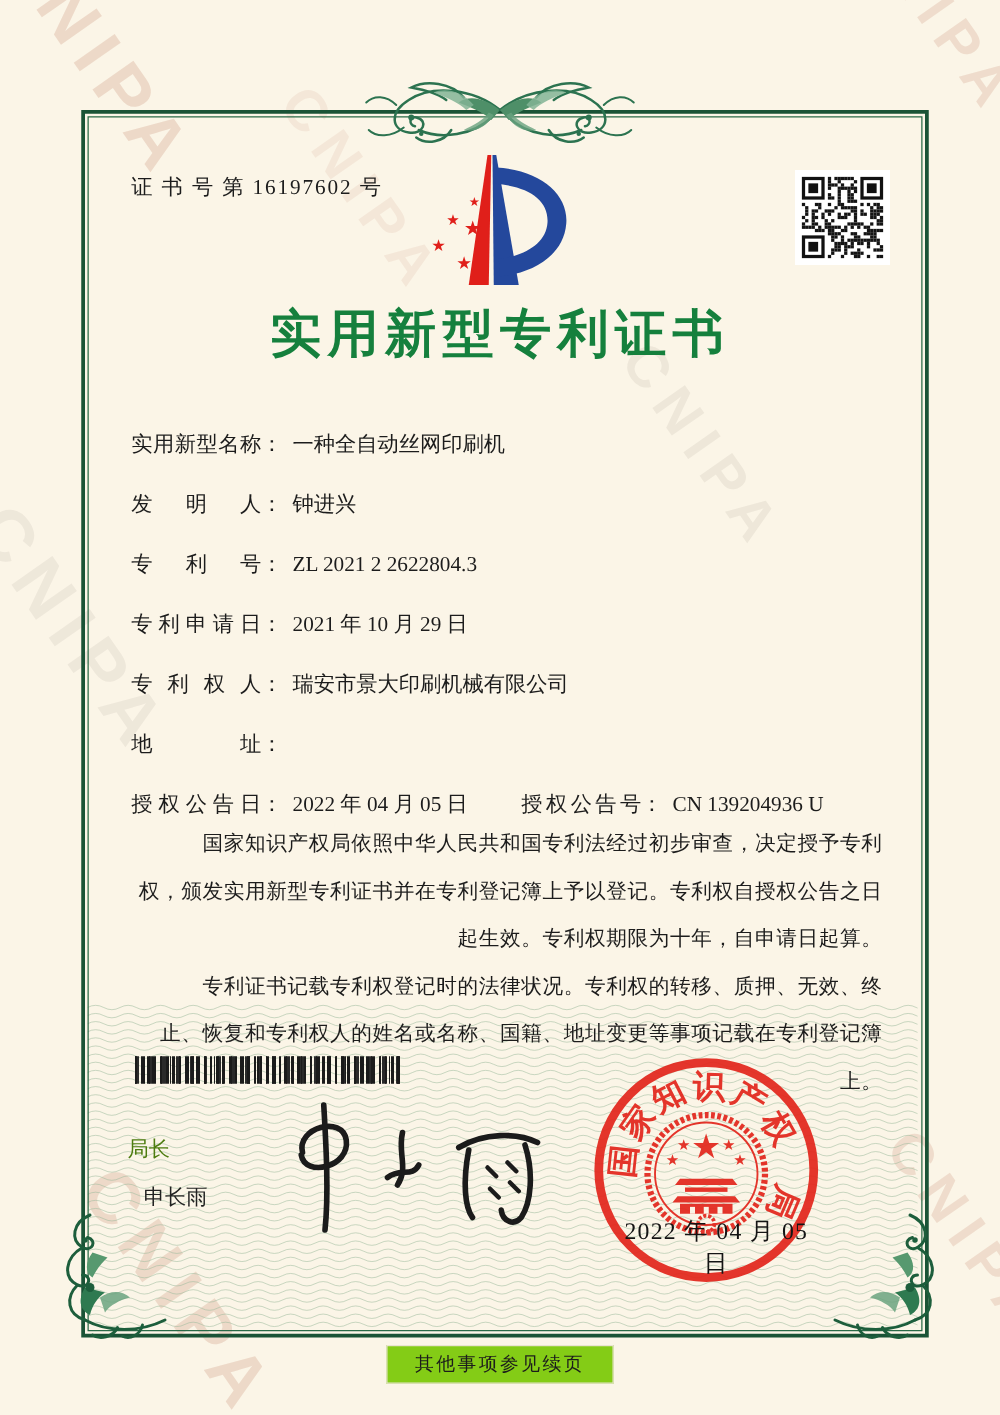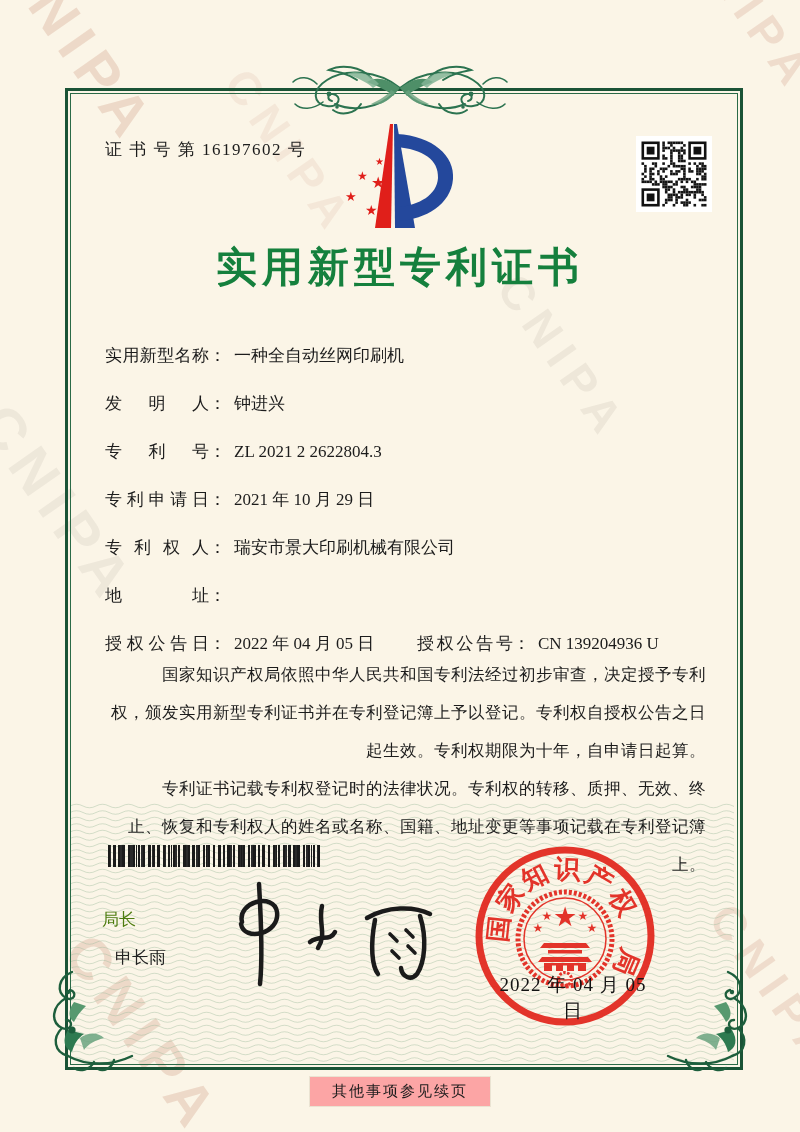--- a/index.html
+++ b/index.html
@@ -51,21 +51,21 @@
   .sig-name{position:absolute;left:115px;top:946px;font-size:17px;
             font-family:"Liberation Sans","DejaVu Sans",sans-serif;color:#222;}
   .sig-script{position:absolute;left:222px;top:878px;}
   
   .seal{position:absolute;left:468px;top:840px;}
   .seal-date{position:absolute;left:488px;top:972px;width:170px;text-align:center;
              font-size:19px;color:#141414;letter-spacing:1px;}
   
   .page-note{position:absolute;left:0;right:0;top:1032px;text-align:center;font-size:15px;}
   .footer-box{position:absolute;left:50%;top:1076px;transform:translateX(-50%);
-              background:#fca5a5;border:1px solid #eae3d2;padding:5px 22px;
+              background:#84cc16;border:1px solid #eae3d2;padding:5px 22px;
               font-size:15px;letter-spacing:2px;}
 </style>
 </head>
 <body>
 
 <div class="page">
 
   <div class="wm big" style="left:-35px;top:10px;">CNIPA</div>
   <div class="wm" style="left:655px;top:-18px;">CNIPA</div>
   <div class="wm" style="left:195px;top:125px;color:rgba(206,152,128,0.14);">CNIPA</div>

